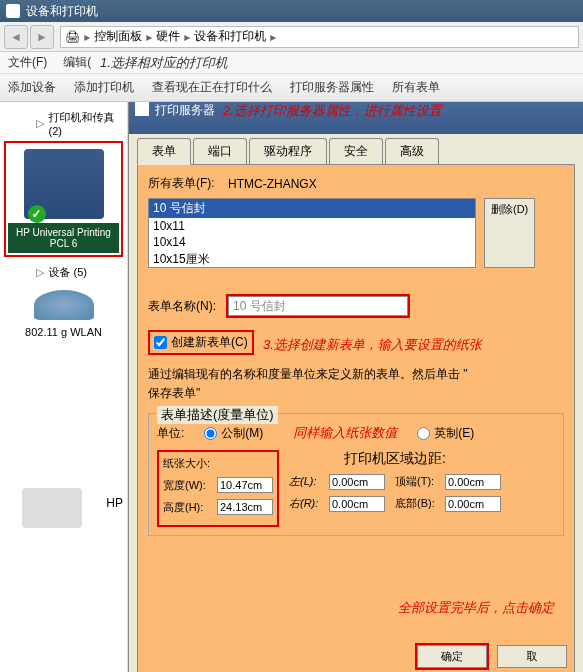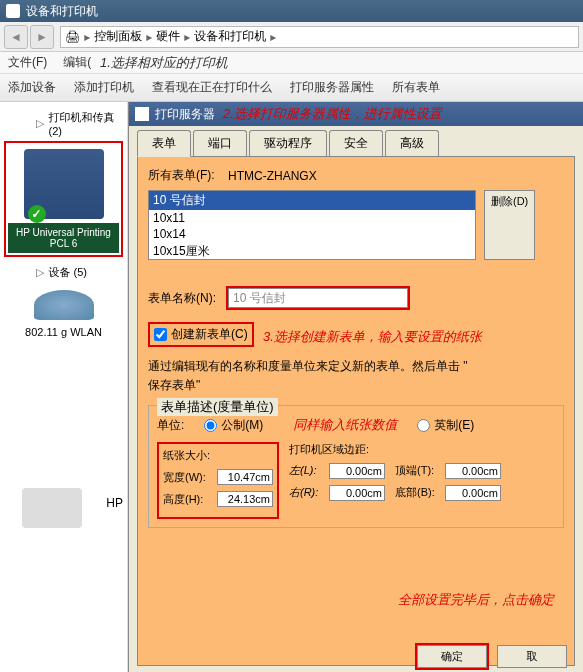--- a/index.html
+++ b/index.html
@@ -33,21 +33,21 @@
 .device { text-align: center; }
 .dev-img { width: 80px; height: 70px; background: linear-gradient(#3a5a8a, #2a4a7a); margin: 4px auto; position: relative; border-radius: 4px; }
 .dev-img::after { content: "✓"; position: absolute; bottom: -4px; left: 4px; width: 18px; height: 18px; background: #2a2; color: #fff; border-radius: 50%; display: flex; align-items: center; justify-content: center; font-weight: bold; }
 .dev-label { background: #14532d; color: #fff; font-size: 10px; padding: 4px 2px; text-align: center; }
 .router-img { width: 60px; height: 30px; background: radial-gradient(#8ac, #58a); border-radius: 50% 50% 10% 10%; margin: 10px auto 6px; }
 .dev-text { text-align: center; font-size: 11px; }
 .printer-bottom { width: 60px; height: 40px; background: #ddd; margin: 10px auto 0; border-radius: 4px; }
 
 
 .dialog { flex: 1; background: #ece9d8; border-left: 1px solid #888; position: relative; }
-.dlg-title { background: linear-gradient(#4a6a9a, #3a5a8a); color: #fff; height: 24px; display: flex; align-items: center; padding: 0 6px; }
+.dlg-title { background: linear-gradient(#4a6a9a, #3a5a8a); color: #fff; height: 32px; display: flex; align-items: flex-start; padding: 0 6px; }
 .dlg-title .icon { width: 14px; height: 14px; background: #fff; margin-right: 6px; }
 .ann2 { color: #d00; font-style: italic; margin-left: 8px; font-size: 13px; }
 
 
 .tabs { display: flex; padding: 4px 8px 0; background: #ece9d8; }
 .tab { padding: 4px 14px; border: 1px solid #888; border-bottom: none; background: #ece9d8; margin-right: 2px; border-radius: 3px 3px 0 0; position: relative; }
 .tab.active { background: #ece9d8; z-index: 2; border-bottom: 1px solid #ece9d8; margin-bottom: -1px; }
 .tab-panel { border: 1px solid #888; margin: 0 8px 4px; padding: 10px; background: #fdba74; height: calc(100% - 60px); position: relative; }
 
 
@@ -75,23 +75,23 @@
 .group { border: 1px solid #aaa; padding: 10px 8px 8px; position: relative; margin-top: 6px; }
 .group-title { position: absolute; top: -8px; left: 8px; background: #ece9d8; padding: 0 4px; font-size: 13px; }
 .unit-row { display: flex; align-items: center; margin-bottom: 8px; }
 .unit-row .radio { margin: 0 4px 0 20px; }
 .unit-row .r-lbl { margin-right: 20px; }
 .ann4 { color: #d00; font-style: italic; margin-left: 10px; font-size: 13px; }
 
 .size-sec { border: 2px solid #d00; padding: 4px; display: inline-block; vertical-align: top; }
 .size-row { display: flex; align-items: center; margin-bottom: 6px; }
 .size-lbl { width: 54px; font-size: 11px; }
-.size-in { width: 56px; border: 1px solid #888; background: #fff; padding: 1px 2px; font-size: 11px; text-align: right; }
+.size-in { width: 56px; border: 1px solid #888; background: #fff; padding: 1px 2px; font-size: 11px; }
 .margins { display: inline-block; vertical-align: top; margin-left: 10px; }
-.m-head { font-size: 11px; margin-bottom: 6px; }
+.m-head { font-size: 14px; margin-bottom: 6px; text-align: center; }
 .m-row { display: flex; margin-bottom: 6px; }
 .m-lbl { width: 40px; font-size: 11px; font-style: italic; }
 .m-lbl2 { width: 50px; font-size: 11px; margin-left: 10px; }
 
 .ann5 { position: absolute; color: #d00; font-style: italic; right: 20px; bottom: 56px; font-size: 13px; }
 
 
 .dlg-btns { position: absolute; bottom: 4px; right: 16px; display: flex; gap: 10px; align-items: center; }
 .dlg-btns .btn { width: 70px; }
 .dlg-btns .btn.ok { outline: 2px solid #d00; }

